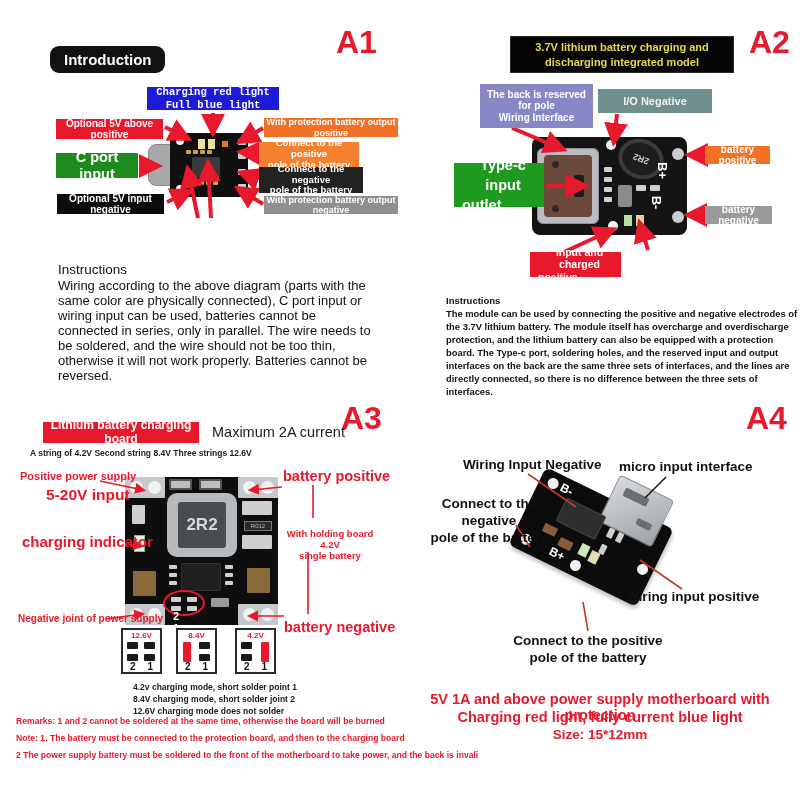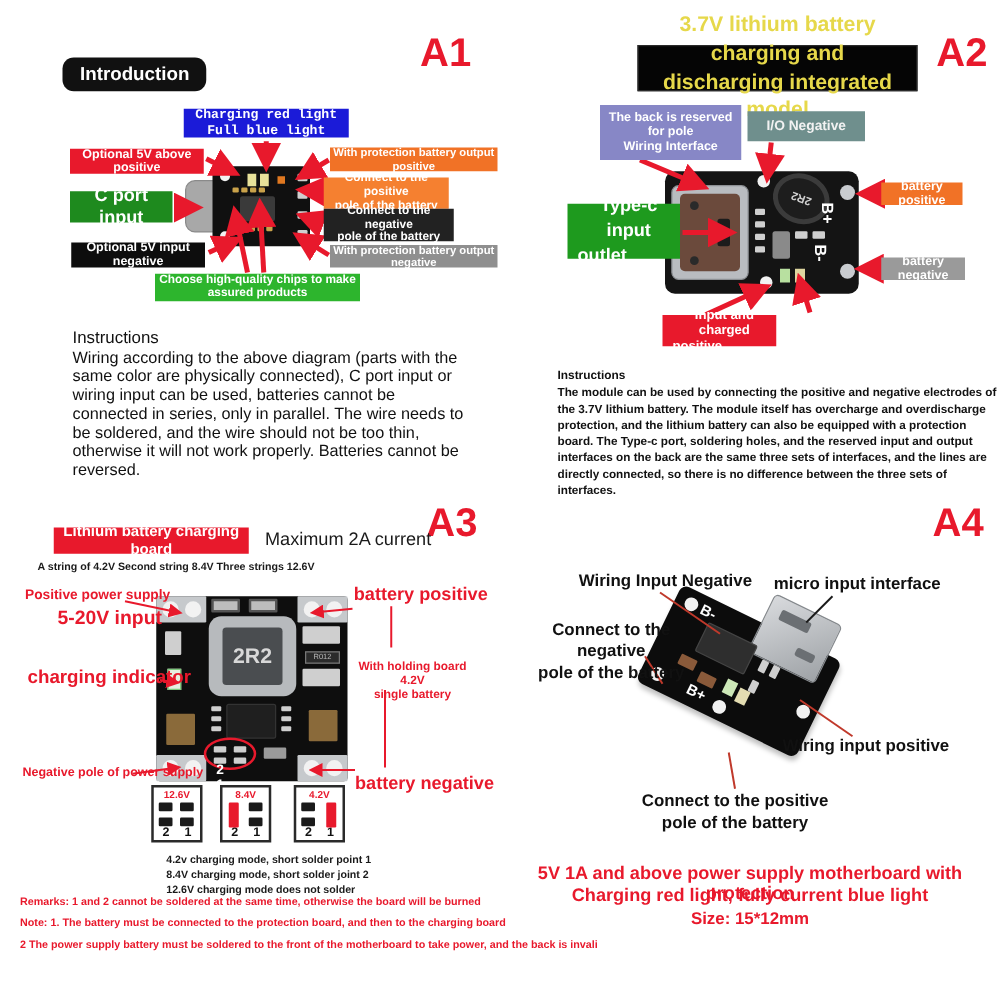--- a/index.html
+++ b/index.html
@@ -91,21 +91,20 @@
     <div class="lbl" style="left:264px;top:118px;width:134px;height:19px;background:#f17226;font-size:9px;">With protection battery output positive</div>
     <div class="lbl" style="left:259px;top:142px;width:100px;height:25px;background:#f58030;font-size:9.5px;">
       <span>Connect to the positive</span>
       <span>pole of the battery</span>
     </div>
     <div class="lbl" style="left:259px;top:167px;width:104px;height:26px;background:#222;font-size:9.5px;">
       <span>Connect to the negative</span>
       <span>pole of the battery</span>
     </div>
     <div class="lbl" style="left:264px;top:196px;width:134px;height:18px;background:#8f8f8f;font-size:9px;">With protection battery output negative</div>
-    <div class="lbl" style="left:124px;top:219px;width:164px;height:22px;background:#2db52d;font-size:9.5px;">Choose high-quality chips to make assured products</div>
 
     <div class="blktx" style="left:58px;top:262px;font-size:13.5px;font-weight:400;color:#111;">Instructions</div>
     <div style="position:absolute;left:58px;top:278px;width:318px;font-size:13px;line-height:15px;color:#111;z-index:6;">Wiring according to the above diagram (parts with the same color are physically connected), C port input or wiring input can be used, batteries cannot be connected in series, only in parallel. The wire needs to be soldered, and the wire should not be too thin, otherwise it will not work properly. Batteries cannot be reversed.</div>
   </section>
 
   <section class="quad" id="q2">
     <div class="board" style="left:132px;top:137px;width:155px;height:98px;">
       <div class="pcb" style="left:0;top:0;width:155px;height:98px;background:#141414;border-radius:8px;"></div>
       <div style="position:absolute;left:5px;top:11px;width:62px;height:76px;background:#b9bcc0;border-radius:6px;border:1px solid #8d9094;">
         <div style="position:absolute;left:6px;top:6px;width:48px;height:62px;background:#6b4a3c;border-radius:4px;"></div>
@@ -142,29 +141,29 @@
         <line x1="217" y1="114" x2="214" y2="141" marker-end="url(#ah2)"></line>
         <line x1="146" y1="186" x2="184" y2="186" marker-end="url(#ah2)"></line>
         <line x1="304" y1="155" x2="290" y2="155" marker-end="url(#ah2)"></line>
         <line x1="304" y1="215" x2="289" y2="215" marker-end="url(#ah2)"></line>
         <line x1="164" y1="252" x2="212" y2="230" marker-end="url(#ah2)"></line>
         <line x1="248" y1="250" x2="240" y2="224" marker-end="url(#ah2)"></line>
       </g>
     </svg>
 
     <div class="tag" style="left:349px;top:24px;">A2</div>
-    <div class="lbl" style="left:110px;top:36px;width:224px;height:37px;background:#050505;color:#e6d84a;font-size:17px;line-height:1.35;border:1px solid #2a2a2a;">
+    <div class="lbl" style="left:110px;top:36px;width:224px;height:37px;background:#050505;color:#e6d84a;font-size:11px;line-height:1.35;border:1px solid #2a2a2a;">
       <span>3.7V lithium battery charging and</span>
       <span>discharging integrated model</span>
     </div>
     <div class="lbl" style="left:80px;top:84px;width:113px;height:44px;background:#8787c6;font-size:10px;">
       <span>The back is reserved for pole</span>
       <span>Wiring Interface</span>
     </div>
-    <div class="lbl" style="left:198px;top:89px;width:94px;height:24px;background:#6f8f8d;font-size:11px;color:#f2f2f2;">I/O Negative</div>
+    <div class="lbl" style="left:198px;top:89px;width:114px;height:24px;background:#6f8f8d;font-size:11px;color:#f2f2f2;">I/O Negative</div>
     <div class="lbl" style="left:54px;top:163px;width:90px;height:44px;background:#1e9a1e;font-size:14.5px;align-items:flex-start;padding-left:8px;line-height:1.4;">
       <span>Type-c input</span>
       <span>outlet</span>
     </div>
     <div class="lbl" style="left:305px;top:146px;width:65px;height:18px;background:#f17226;font-size:10px;">battery positive</div>
     <div class="lbl" style="left:305px;top:206px;width:67px;height:18px;background:#9a9a9a;font-size:10px;">battery negative</div>
     <div class="lbl" style="left:130px;top:252px;width:91px;height:25px;background:#e8192c;font-size:10.5px;align-items:flex-start;padding-left:8px;">
       <span>Input and charged</span>
       <span>positive</span>
     </div>
@@ -238,21 +237,21 @@
     <div class="blktx" style="left:212px;top:24px;font-size:14.5px;font-weight:normal;">Maximum 2A current</div>
     <div class="blktx" style="left:30px;top:48px;font-size:8.5px;font-weight:bold;">A string of 4.2V Second string 8.4V Three strings 12.6V</div>
     <div class="redtx" style="left:20px;top:70px;font-size:11px;">Positive power supply</div>
     <div class="redtx" style="left:46px;top:86px;font-size:15.5px;">5-20V input</div>
     <div class="redtx" style="left:22px;top:133px;font-size:15px;font-weight:600;">charging indicator</div>
     <div class="redtx" style="left:283px;top:68px;font-size:14.5px;">battery positive</div>
     <div class="redtx" style="left:282px;top:129px;width:96px;font-size:9.5px;text-align:center;white-space:normal;line-height:1.15;">
       <span>With holding board 4.2V</span>
       <span style="display:block;">single battery</span>
     </div>
-    <div class="redtx" style="left:18px;top:213px;font-size:10px;">Negative pole of power supply</div>
+    <div class="redtx" style="left:18px;top:213px;font-size:10px;">Negative joint of power supply</div>
     <div class="redtx" style="left:284px;top:219px;font-size:14.5px;">battery negative</div>
 
     <div class="mode" style="left:121px;top:228px;">
       <div class="mv">12.6V</div>
       <div class="grid">
         <div class="sq" style="left:0;top:0;"></div>
           <div class="sq" style="left:17px;top:0;"></div>
         <div class="sq" style="left:0;top:12px;"></div>
           <div class="sq" style="left:17px;top:12px;"></div>
       </div>

